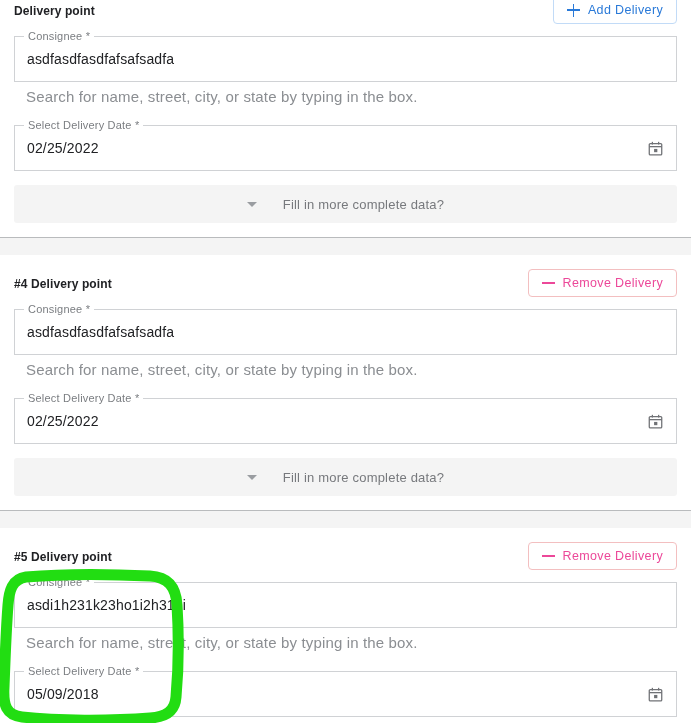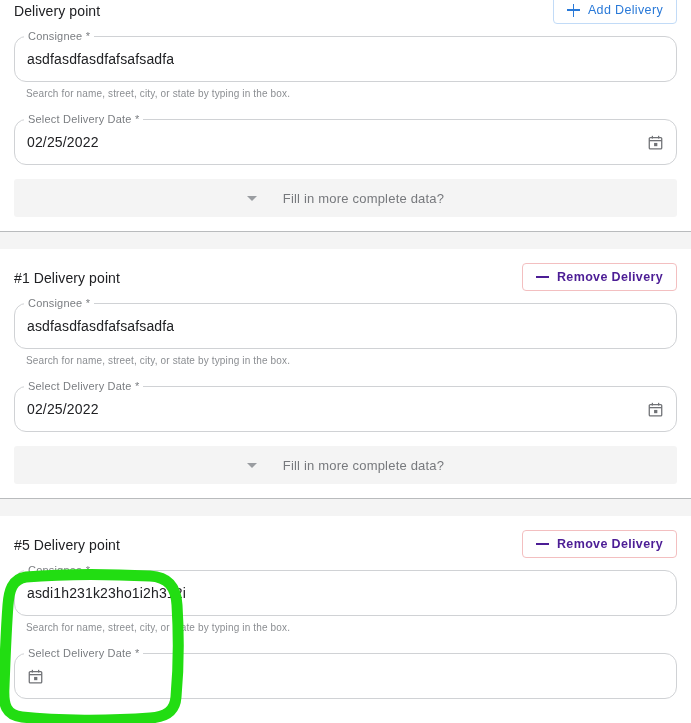--- a/index.html
+++ b/index.html
@@ -19,23 +19,24 @@
 
   
   .section { position: relative; background: #ffffff; padding: 0 14px; }
   .sec-head {
     position: relative;
     display: flex; align-items: flex-start;
     justify-content: space-between;
     height: 30px;
   }
   .sec-title {
-    font-size: 14px; color: #202124;
+    font-size: 12px; color: #202124;
     line-height: 22px; letter-spacing: .1px;
     white-space: nowrap;
+    font-weight: bold;
   }
 
   
   .btn {
     display: inline-flex; align-items: center; justify-content: center;
     gap: 8px;
     height: 28px;
     padding: 0 13px;
     background: #ffffff;
     border-radius: 4px;
@@ -44,22 +45,21 @@
     cursor: pointer;
     white-space: nowrap;
     user-select: none;
   }
   .btn-add {
     border: 1px solid #c2dbf7;
     color: #2979d8;
   }
   .btn-remove {
     border: 1px solid #f3bfc0;
-    color: #4c1d95;
-    font-weight: bold;
+    color: #ec4899;
   }
   .plus-icon, .minus-icon {
     position: relative;
     display: inline-block;
     width: 13px; height: 13px;
     flex: 0 0 13px;
   }
   .plus-icon::before, .plus-icon::after,
   .minus-icon::before {
     content: ""; position: absolute; background: currentColor;
@@ -67,21 +67,21 @@
   .plus-icon::before { left: 0; top: 5.6px; width: 13px; height: 1.9px; }
   .plus-icon::after  { top: 0; left: 5.6px; height: 13px; width: 1.9px; }
   .minus-icon::before { left: 0; top: 5.6px; width: 13px; height: 1.9px; }
 
   
   .field { position: relative; margin-top: 20px; }
   .field-box {
     position: relative;
     height: 46px;
     border: 1px solid #d0d2d5;
-    border-radius: 12px;
+    border-radius: 0;
     background: #fff;
     display: flex; align-items: center;
     padding: 0 12px;
   }
   .notch {
     position: absolute;
     top: -7px; left: 9px;
     background: #ffffff;
     padding: 0 4px;
     font-size: 11px;
@@ -92,21 +92,21 @@
   }
   .field-value {
     font-size: 14px;
     color: #202124;
     letter-spacing: .15px;
     flex: 1 1 auto;
     outline: none;
   }
   .helper {
     margin: 6px 0 0 12px;
-    font-size: 10px;
+    font-size: 15px;
     color: #8b8e92;
     letter-spacing: .15px;
   }
 
   
   .cal-icon {
     width: 17px; height: 17px;
     flex: 0 0 17px;
     color: #707276;
     cursor: pointer;
@@ -193,21 +193,21 @@
     <div class="expander">
       <span class="caret-down"></span>
       <span class="expander-label">Fill in more complete data?</span>
     </div>
   </div>
 
   <div class="sep"></div>
 
   <div class="section" style="padding-top:18px;">
     <div class="sec-head">
-      <div class="sec-title">#1 Delivery point</div>
+      <div class="sec-title">#4 Delivery point</div>
       <div class="btn btn-remove" style="margin-top:-4px;">
         <span class="minus-icon"></span>
         <span>Remove Delivery</span>
       </div>
     </div>
 
     <div class="field" style="margin-top:6px;">
       <div class="field-box">
         <span class="notch">Consignee *</span>
         <span class="field-value">asdfasdfasdfafsafsadfa</span>
@@ -252,20 +252,21 @@
       <div class="field-box">
         <span class="notch">Consignee *</span>
         <span class="field-value">asdi1h231k23ho1i2h312i</span>
       </div>
     </div>
     <div class="helper">Search for name, street, city, or state by typing in the box.</div>
 
     <div class="field">
       <div class="field-box">
         <span class="notch">Select Delivery Date *</span>
+        <span class="field-value">05/09/2018</span>
         <span class="cal-icon">
           <svg viewBox="0 0 24 24" fill="none" stroke="currentColor" stroke-width="1.8">
             <rect x="3.2" y="5" width="17.6" height="16" rx="1.4"></rect>
             <line x1="7.6" y1="2.6" x2="7.6" y2="6.4"></line>
             <line x1="16.4" y1="2.6" x2="16.4" y2="6.4"></line>
             <line x1="3.2" y1="9.4" x2="20.8" y2="9.4"></line>
             <rect x="10" y="12.6" width="4.6" height="4.6" fill="currentColor" stroke="none"></rect>
           </svg>
         </span>
       </div>

